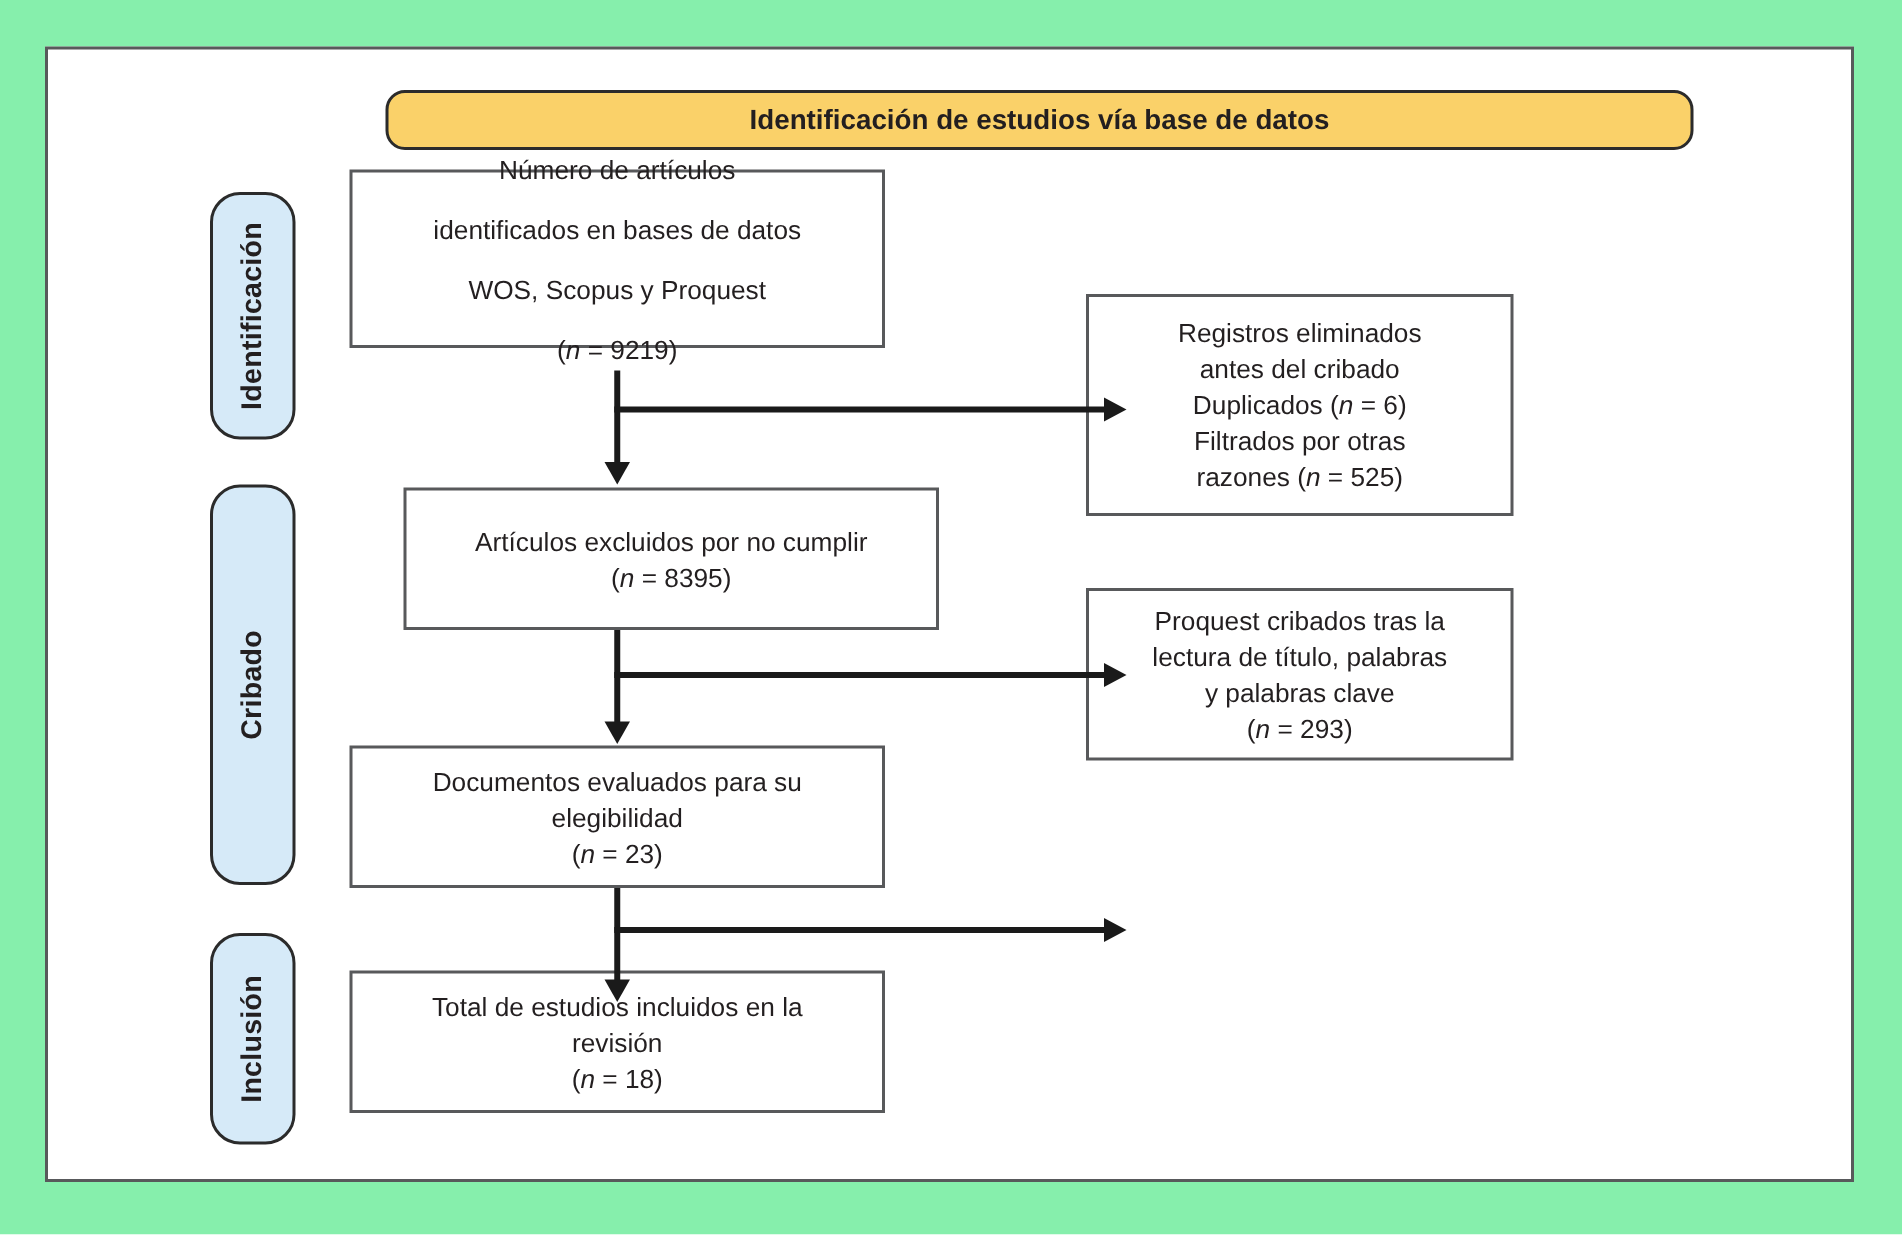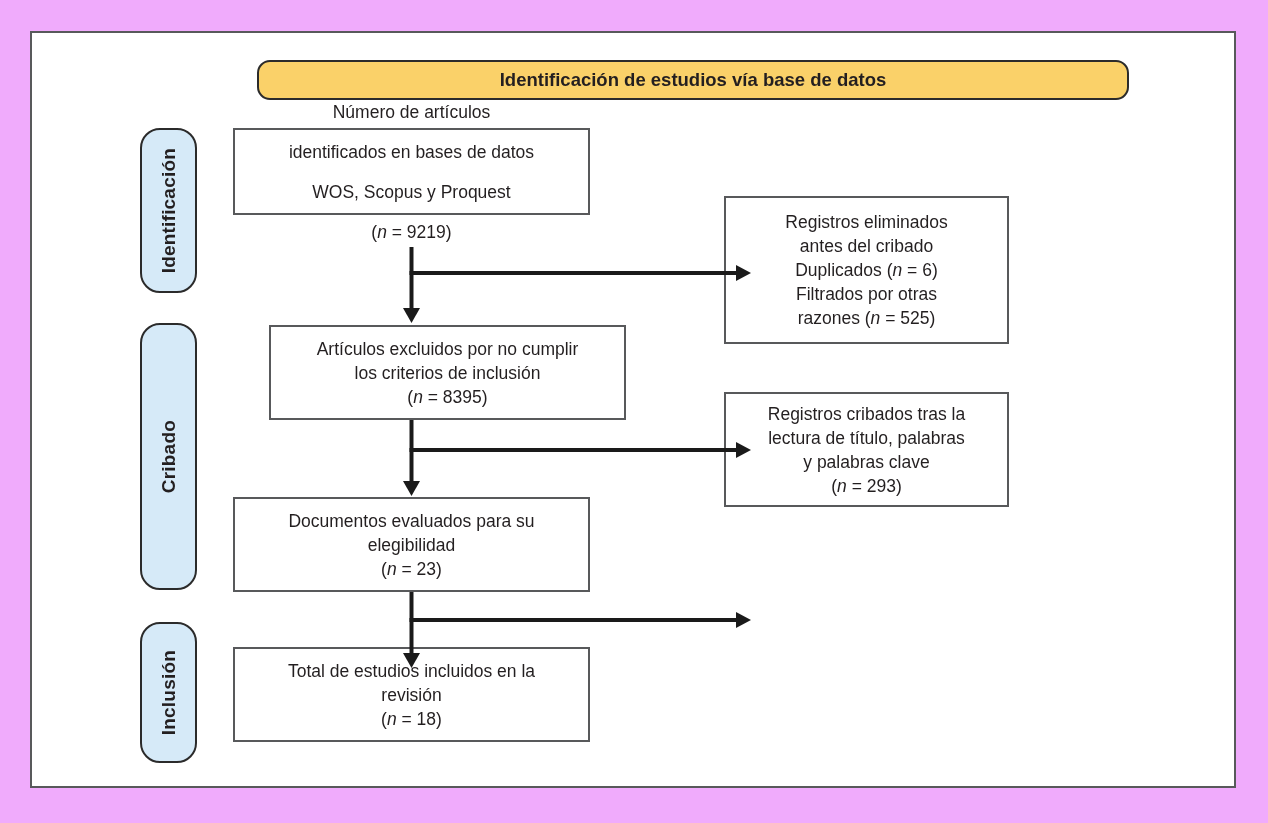--- a/index.html
+++ b/index.html
@@ -8,21 +8,21 @@
     --border-dark: #2B2B2B;
     --box-border: #58595B;
     --arrow: #1A1A1A;
     --text: #231F20;
   }
   html, body { margin: 0; padding: 0; background: #ffffff; }
   .canvas {
     position: relative;
     width: 1268px;
     height: 823px;
-    background: #f0abfc;
+    background: #86efac;
     font-family: "Liberation Sans", sans-serif;
     color: var(--text);
     overflow: hidden;
   }
   .frame {
     position: absolute;
     left: 30px; top: 31px;
     width: 1206px; height: 757px;
     border: 2px solid var(--box-border);
     background: #ffffff;
@@ -67,21 +67,21 @@
     box-sizing: border-box;
     background: #ffffff;
     border: 2px solid var(--box-border);
     display: flex; flex-direction: column;
     align-items: center; justify-content: center;
     text-align: center;
     font-size: 17.5px;
     line-height: 24px;
   }
   .main-box { left: 233px; width: 357px; }
-  .main-box-1 { top: 128px; height: 87px; gap: 16px; }
+  .main-box-1 { top: 113px; height: 119px; gap: 16px; }
   .main-box-2 { top: 325px; height: 95px; margin-left: 36px; }
   .main-box-3 { top: 497px; height: 95px; }
   .main-box-4 { top: 647px; height: 95px; }
 
   .side-box { left: 724px; width: 285px; }
   .side-box-1 { top: 196px; height: 148px; }
   .side-box-2 { top: 392px; height: 115px; }
   .side-box-3 { top: 573px; height: 117px; }
 
   .arrow-layer {
@@ -113,21 +113,20 @@
   </div>
 
   <div class="flow-box main-box main-box-1">
       <div class="line">Número de artículos</div>
       <div class="line">identificados en bases de datos</div>
       <div class="line">WOS, Scopus y Proquest</div>
       <div class="line">(<i>n</i> = 9219)</div>
     </div>
   <div class="flow-box main-box main-box-2">
       <div class="line">Artículos excluidos por no cumplir</div>
-      <div class="line">los criterios de inclusión</div>
       <div class="line">(<i>n</i> = 8395)</div>
     </div>
   <div class="flow-box main-box main-box-3">
       <div class="line">Documentos evaluados para su</div>
       <div class="line">elegibilidad</div>
       <div class="line">(<i>n</i> = 23)</div>
     </div>
   <div class="flow-box main-box main-box-4">
       <div class="line">Total de estudios incluidos en la</div>
       <div class="line">revisión</div>
@@ -135,21 +134,21 @@
     </div>
 
   <div class="flow-box side-box side-box-1">
       <div class="line">Registros eliminados</div>
       <div class="line">antes del cribado</div>
       <div class="line">Duplicados (<i>n</i> = 6)</div>
       <div class="line">Filtrados por otras</div>
       <div class="line">razones (<i>n</i> = 525)</div>
     </div>
   <div class="flow-box side-box side-box-2">
-      <div class="line">Registros cribados tras la</div>
+      <div class="line">Proquest cribados tras la</div>
       <div class="line">lectura de título, palabras</div>
       <div class="line">y palabras clave</div>
       <div class="line">(<i>n</i> = 293)</div>
     </div>
 
   <svg class="arrow-layer" viewBox="0 0 1268 823" xmlns="http://www.w3.org/2000/svg">
 
     <g stroke="var(--arrow)" fill="var(--arrow)">
       <line x1="411.5" y1="247" x2="411.5" y2="310" stroke-width="4"></line>
       <polygon points="403,308 420,308 411.5,323" stroke="none"></polygon>

